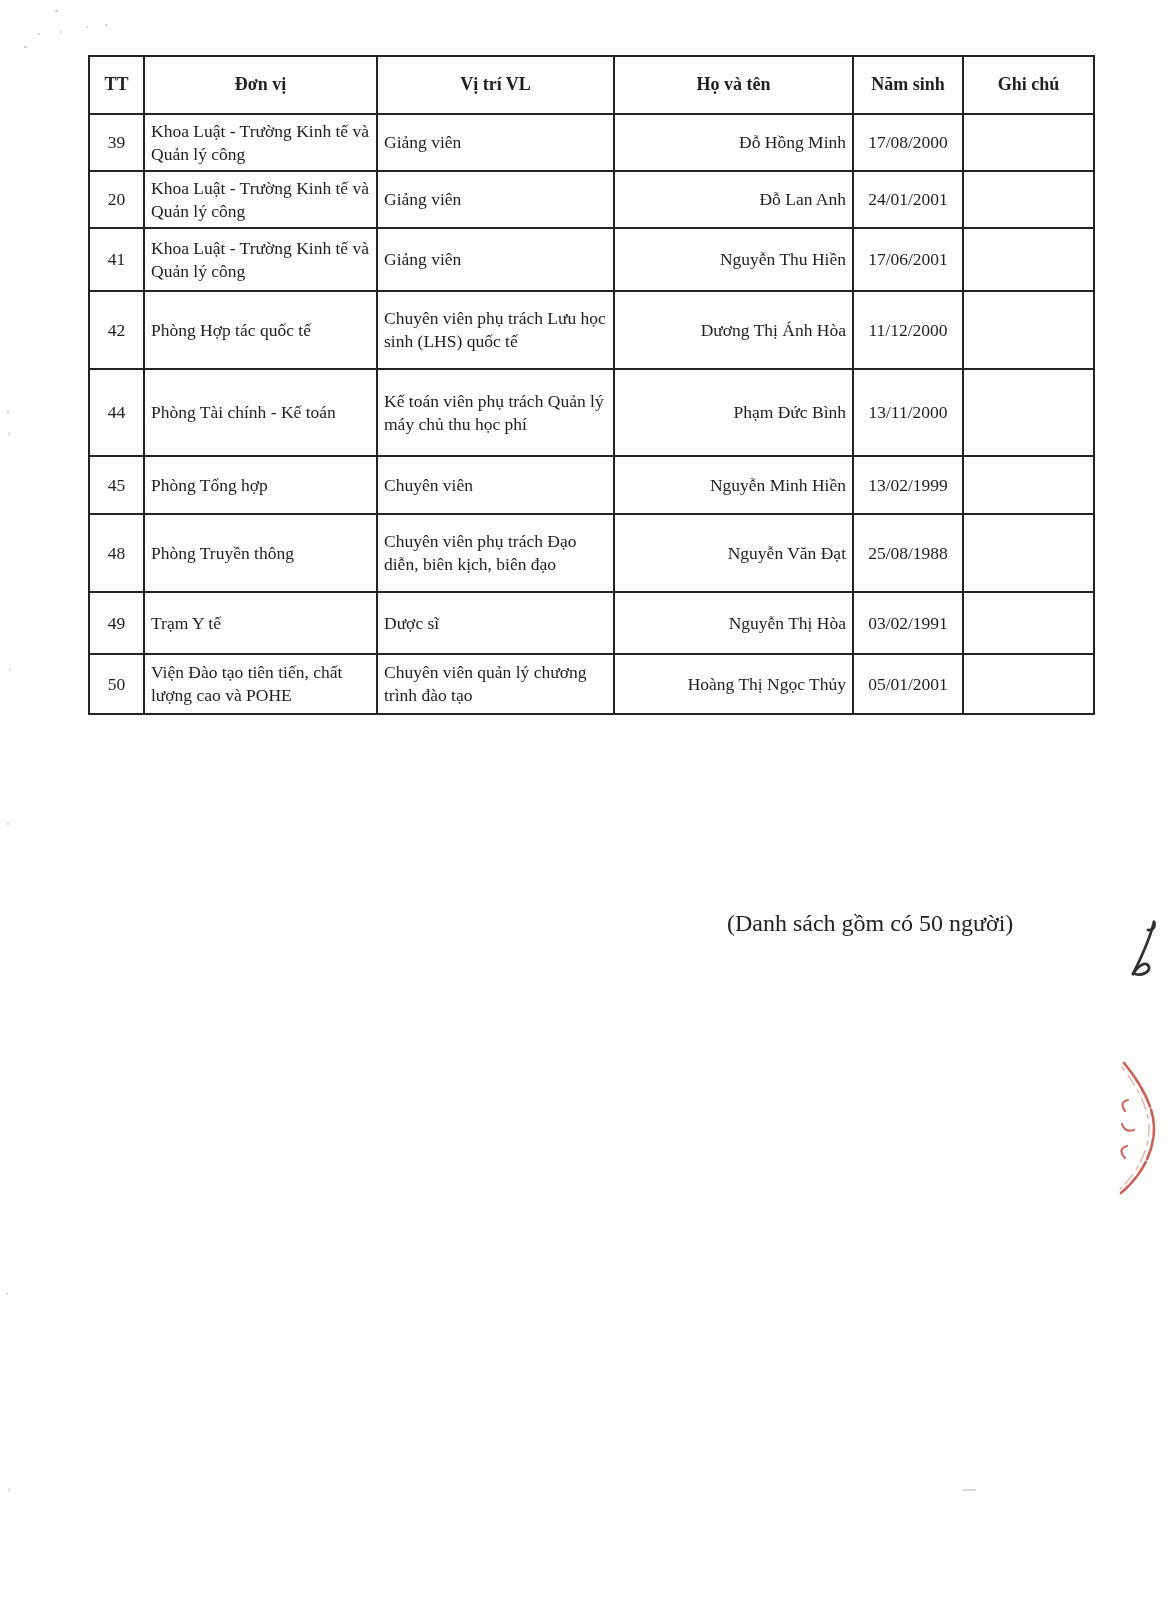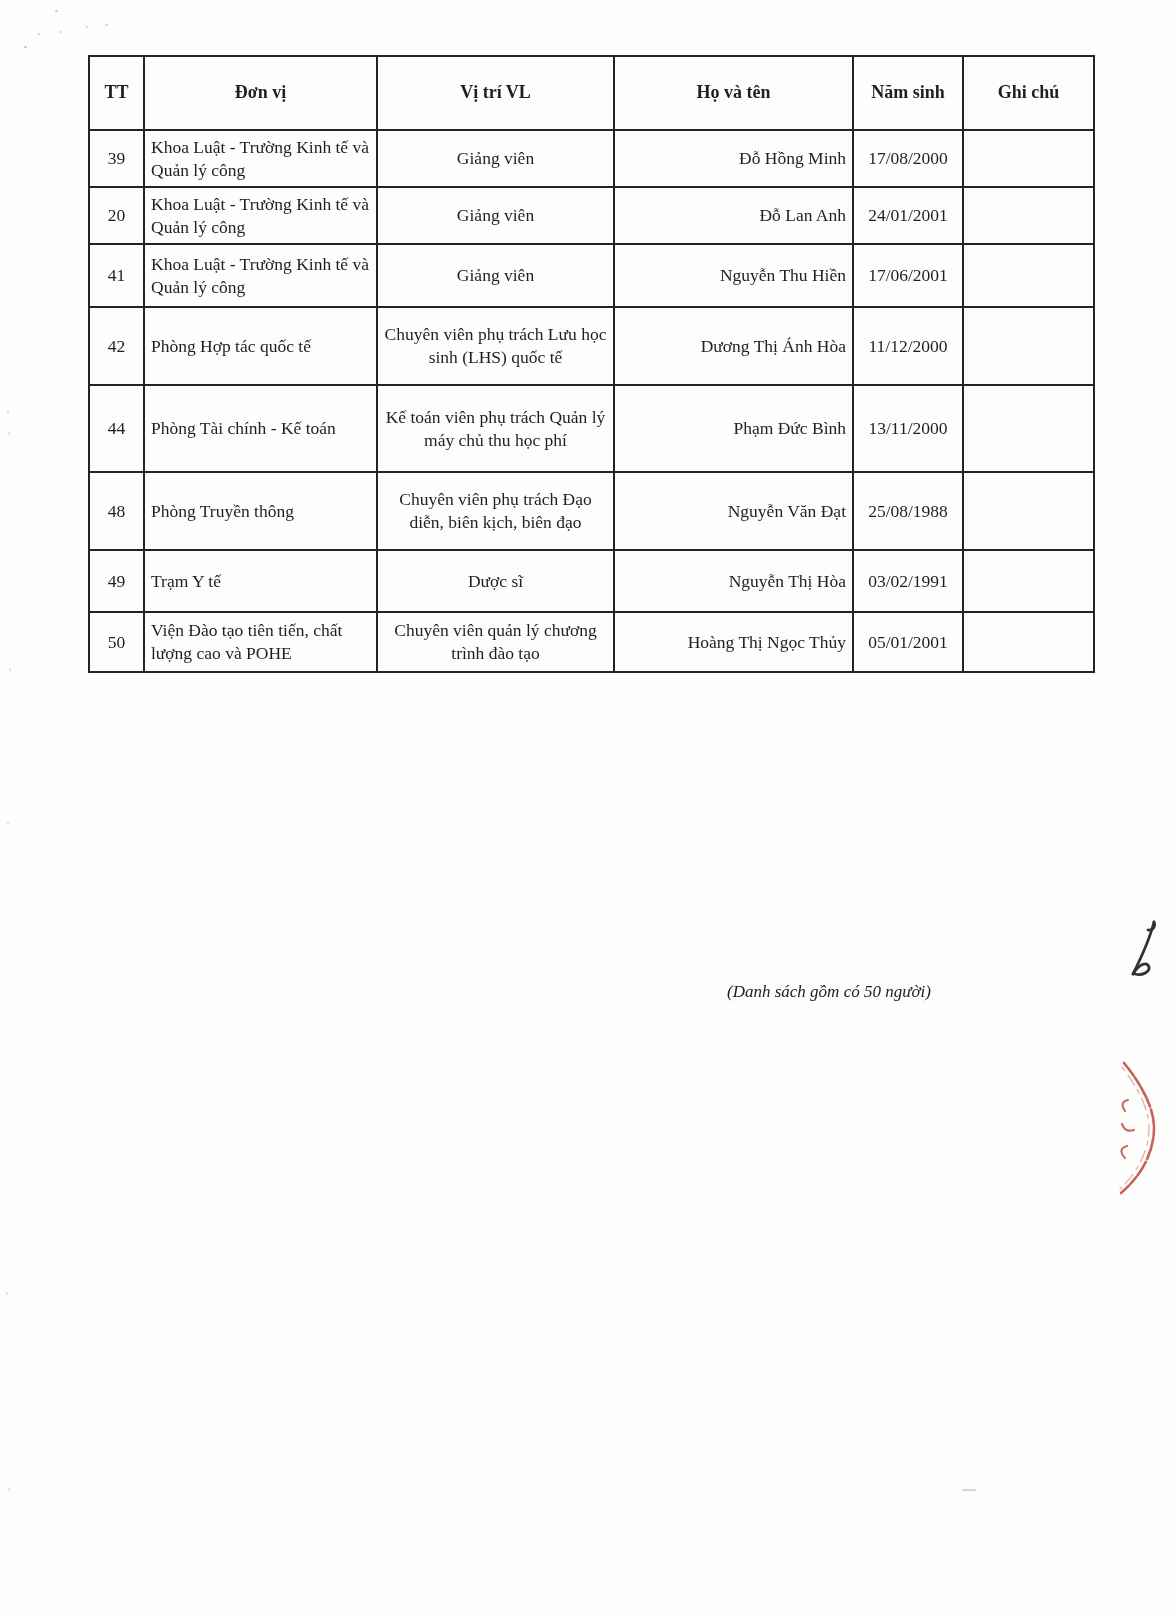--- a/index.html
+++ b/index.html
@@ -13,27 +13,27 @@
     border-collapse:collapse; table-layout:fixed;
   }
   table.roster th, table.roster td {
     border:2px solid #242424;
     font-size:17.5px; line-height:1.3; padding:2px 6px;
     vertical-align:middle; overflow:hidden;
   }
   table.roster th { font-weight:bold; font-size:18px; text-align:center; padding:2px 3px; }
   td.c-tt   { text-align:center; padding:2px 2px; }
   td.c-unit { text-align:left; }
-  td.c-pos  { text-align:center; }
+  td.c-pos  { text-align:left; }
   td.c-name { text-align:right; }
   td.c-dob  { text-align:center; padding:2px 2px; }
   td.c-note { }
   .footer-note {
-    position:absolute; left:727px; top:982px;
-    font-style:italic; font-size:17px; color:#222;
+    position:absolute; left:727px; top:910px;
+    font-size:24px; color:#222;
     white-space:nowrap;
   }
   .speck { position:absolute; background:#8f8f8f; border-radius:50%; }
   .mark-svg { position:absolute; }
 </style>
 </head>
 <body>
 
 <div class="page">
 
@@ -54,21 +54,21 @@
   <table class="roster">
     <colgroup>
       <col style="width:55px">
         <col style="width:233px">
         <col style="width:237px">
       <col style="width:239px">
         <col style="width:110px">
         <col style="width:131px">
     </colgroup>
     <tbody>
-        <tr style="height:74px">
+        <tr style="height:58px">
       <th>TT</th>
       <th>Đơn vị</th>
       <th>Vị trí VL</th>
       <th>Họ và tên</th>
       <th>Năm sinh</th>
       <th>Ghi chú</th>
     </tr>
     <tr style="height:57px">
       <td class="c-tt">39</td>
       <td class="c-unit">Khoa Luật - Trường Kinh tế và Quản lý công</td>
@@ -100,20 +100,28 @@
       <td class="c-name">Dương Thị Ánh Hòa</td>
       <td class="c-dob">11/12/2000</td>
       <td class="c-note"></td>
     </tr>
     <tr style="height:87px">
       <td class="c-tt">44</td>
       <td class="c-unit">Phòng Tài chính - Kế toán</td>
       <td class="c-pos">Kế toán viên phụ trách Quản lý máy chủ thu học phí</td>
       <td class="c-name">Phạm Đức Bình</td>
       <td class="c-dob">13/11/2000</td>
+      <td class="c-note"></td>
+    </tr>
+    <tr style="height:58px">
+      <td class="c-tt">45</td>
+      <td class="c-unit">Phòng Tổng hợp</td>
+      <td class="c-pos">Chuyên viên</td>
+      <td class="c-name">Nguyễn Minh Hiền</td>
+      <td class="c-dob">13/02/1999</td>
       <td class="c-note"></td>
     </tr>
     <tr style="height:78px">
       <td class="c-tt">48</td>
       <td class="c-unit">Phòng Truyền thông</td>
       <td class="c-pos">Chuyên viên phụ trách Đạo diễn, biên kịch, biên đạo</td>
       <td class="c-name">Nguyễn Văn Đạt</td>
       <td class="c-dob">25/08/1988</td>
       <td class="c-note"></td>
     </tr>

